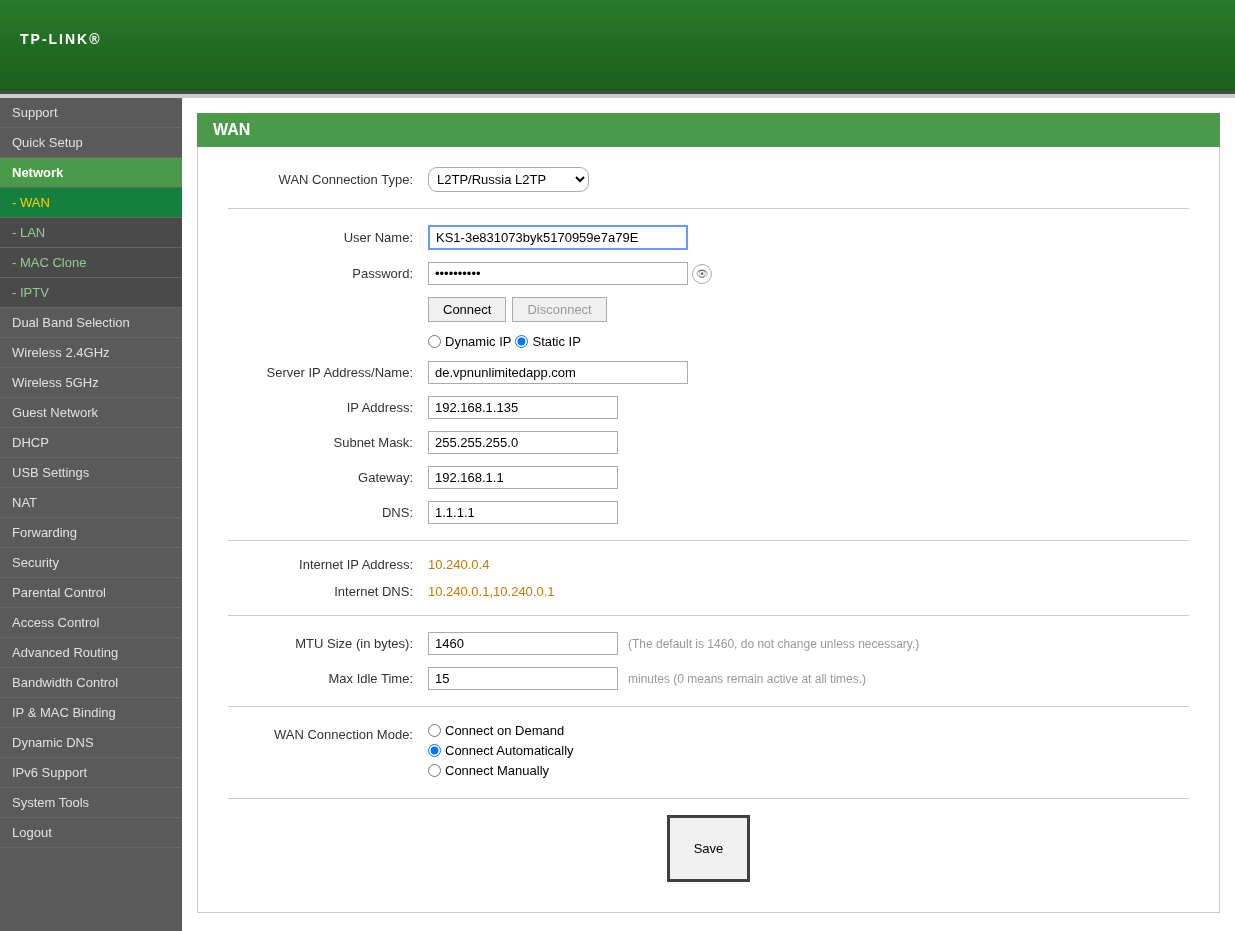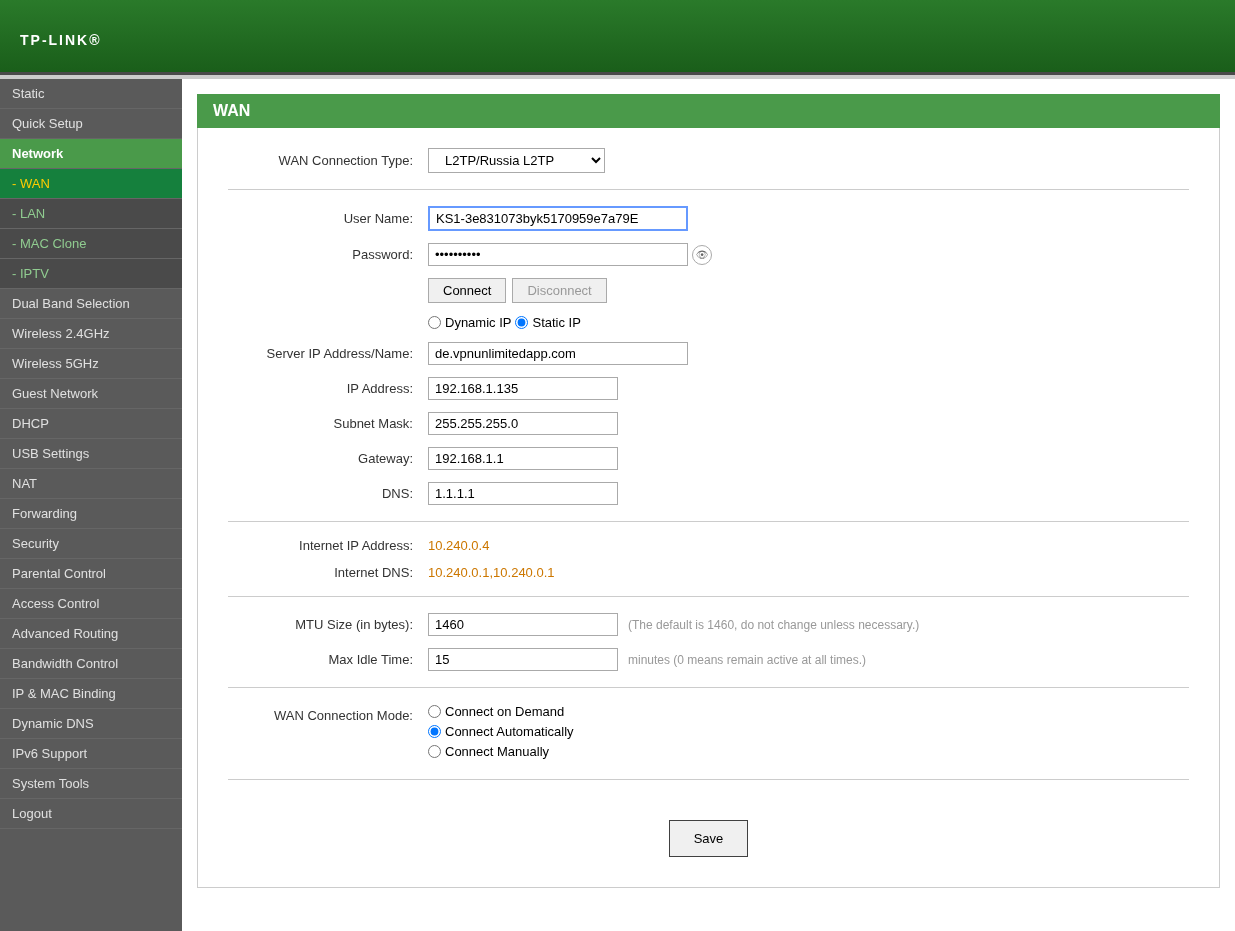--- a/index.html
+++ b/index.html
@@ -2,23 +2,23 @@
 <html><head>
   <meta charset="utf-8">
   <style>
     * { margin: 0; padding: 0; box-sizing: border-box; }
     body { font-family: Arial, sans-serif; font-size: 13px; background: #f0f0f0; display: flex; flex-direction: column; height: 100vh; }
 
     
     #header {
       background: linear-gradient(to bottom, #2a7a2a, #1a5e1a);
       padding: 28px 20px;
-      height: 75px;
-      display: flex;
-      align-items: flex-start;
+      height: 94px;
+      display: flex;
+      align-items: center;
       border-bottom: 3px solid #4a4a4a;
     }
     #logo-text {
       color: white;
       font-size: 32px;
       font-weight: bold;
       letter-spacing: 2px;
       font-style: italic;
     }
     #logo-text span {
@@ -87,22 +87,23 @@
       font-size: 13px;
       flex-shrink: 0;
     }
     .form-control {
       border: 1px solid #aaa;
       padding: 3px 6px;
       font-size: 13px;
       background: white;
     }
     select.form-control {
-      padding: 3px 12px;
+      padding: 3px 4px;
       min-width: 160px;
+      border-radius: 9px;
     }
     input.form-control {
       min-width: 150px;
     }
     input.wide { min-width: 260px; }
     input.medium { min-width: 140px; }
     input.narrow { min-width: 80px; }
 
     .password-wrapper {
       display: flex;
@@ -159,26 +160,25 @@
     }
 
     .save-row {
       margin: 20px 0 10px 0;
       border-top: 1px solid #ccc;
       padding-top: 16px;
       display: flex;
       justify-content: center;
     }
     .btn-save {
-      padding: 10px 24px;
-      border: 1px solid #404040;
+      padding: 23px 24px;
+      border: 3px solid #404040;
       background: #f0f0f0;
       cursor: pointer;
       font-size: 13px;
-      margin-top: 24px;
     }
 
     input[type="text"].highlight-border {
       border: 2px solid #6699ff;
     }
   </style>
 </head>
 <body>
 
 <div id="header">
@@ -188,21 +188,21 @@
     </span>
   </div>
 </div>
 
 <div style="height:4px; background:#ccc;"></div>
 
 <div id="main-layout">
 
   <div id="sidebar">
 
-  <div class="sidebar-item">Static</div>
+  <div class="sidebar-item">Support</div>
       <div class="sidebar-item">Quick Setup</div>
       <div class="sidebar-item active">Network</div>
       <div class="sidebar-item sub-active">- WAN</div>
       <div class="sidebar-item active-sub">- LAN</div>
       <div class="sidebar-item active-sub">- MAC Clone</div>
       <div class="sidebar-item active-sub">- IPTV</div>
       <div class="sidebar-item">Dual Band Selection</div>
       <div class="sidebar-item">Wireless 2.4GHz</div>
       <div class="sidebar-item">Wireless 5GHz</div>
       <div class="sidebar-item">Guest Network</div>

